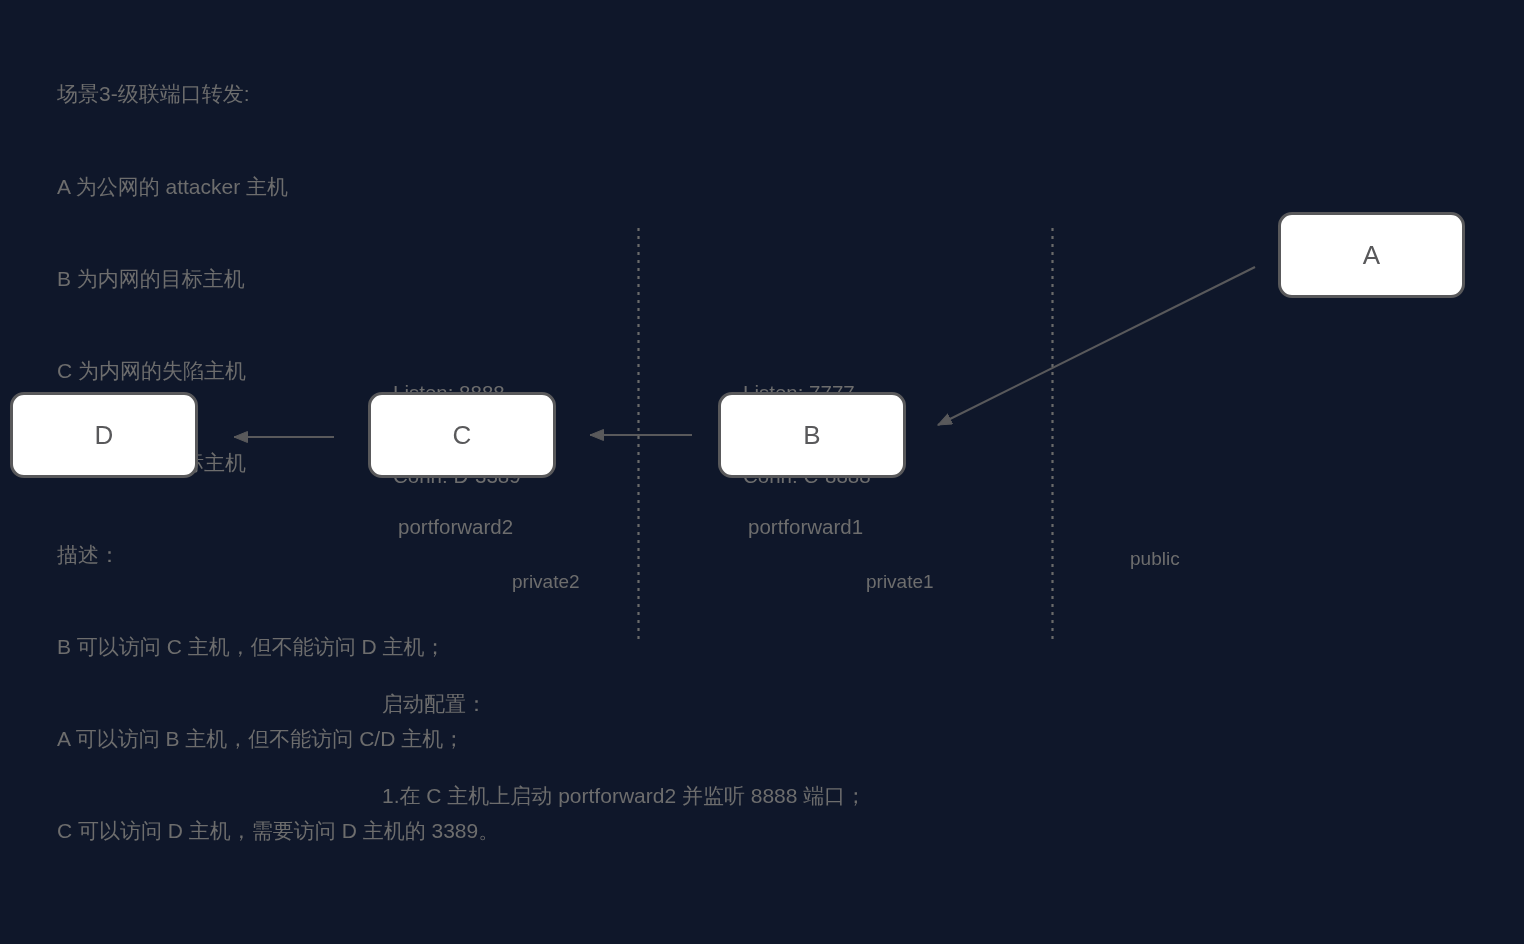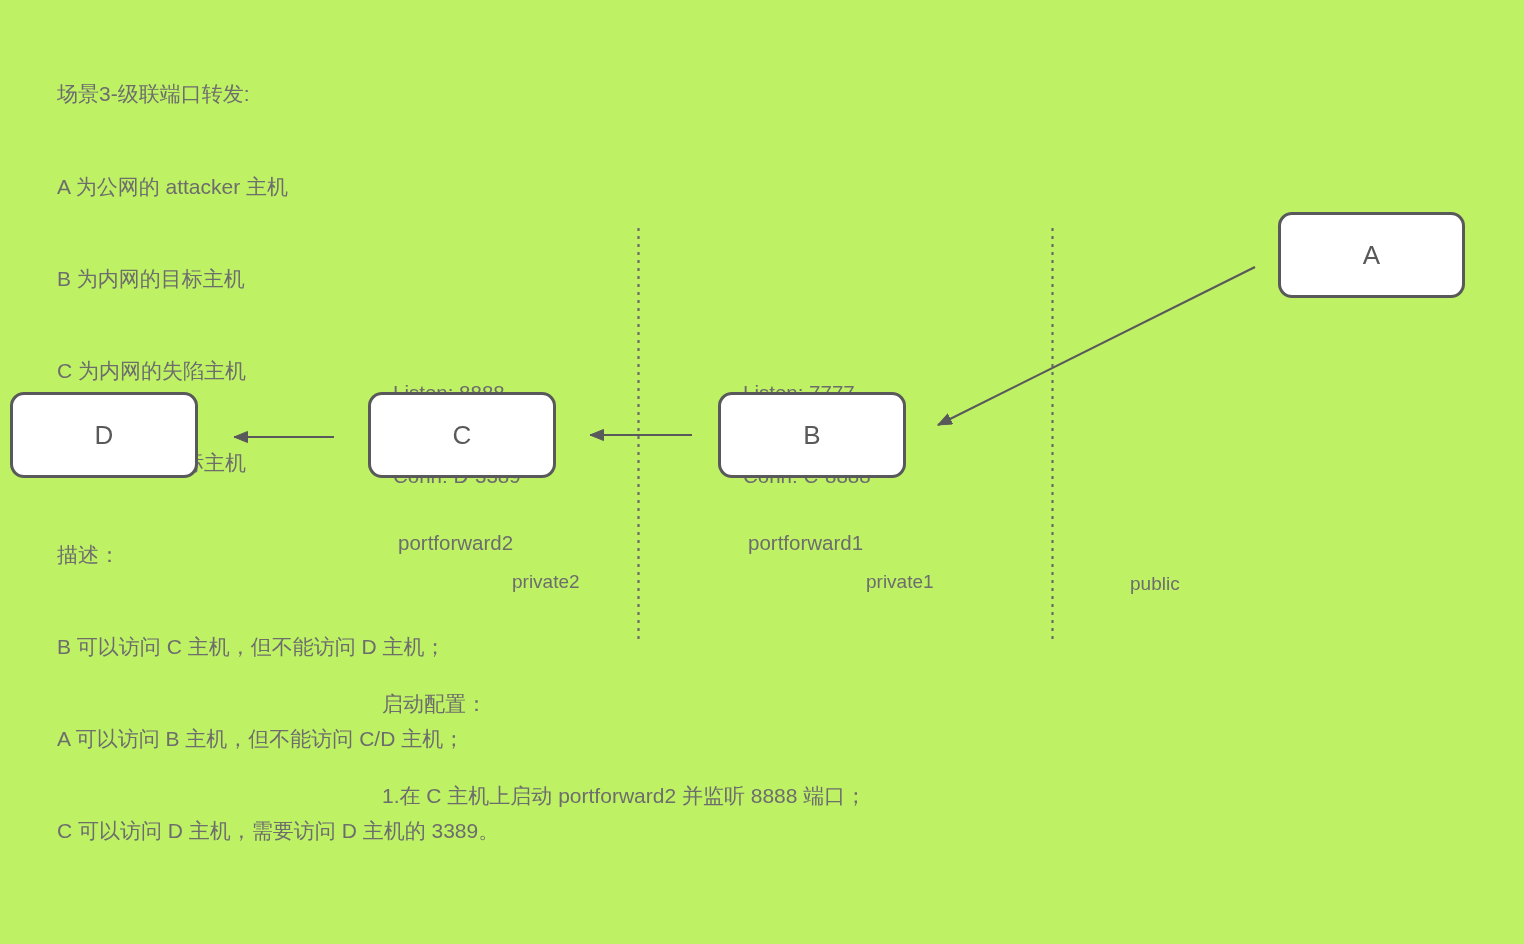--- a/index.html
+++ b/index.html
@@ -4,21 +4,21 @@
 <style>
   html, body {
     margin: 0;
     padding: 0;
     background: #ffffff;
   }
   .canvas {
     position: relative;
     width: 1524px;
     height: 944px;
-    background: #bef264;
+    background: #0f172a;
     font-family: "Liberation Sans", sans-serif;
     color: #6d6d6d;
     overflow: hidden;
   }
   .textblock {
     position: absolute;
     white-space: pre;
     font-size: 21px;
     line-height: 30.7px;
     color: #6d6d6d;
@@ -54,33 +54,32 @@
   }
   .ann-a { left: 1305px; top: 169px; }
   .ann-b { left: 743px;  top: 324px; }
   .ann-c { left: 393px;  top: 324px; }
   .ann-d { left: 45px;   top: 351px; }
   .tool-label {
     position: absolute;
     font-size: 20.5px;
     color: #6d6d6d;
     white-space: pre;
-    margin-top: 16px;
   }
   .tool-pf2 { left: 398px; top: 515px; }
   .tool-pf1 { left: 748px; top: 515px; }
   .zone-label {
     position: absolute;
     font-size: 19px;
     color: #6d6d6d;
     white-space: pre;
   }
   .zone-private2 { left: 512px;  top: 571px; }
   .zone-private1 { left: 866px;  top: 571px; }
-  .zone-public   { left: 1130px; top: 573px; text-align: right; }
+  .zone-public   { left: 1130px; top: 548px; text-align: right; }
   .overlay {
     position: absolute;
     left: 0; top: 0;
     width: 1524px;
     height: 944px;
     pointer-events: none;
   }
 </style>
 </head>
 <body>

